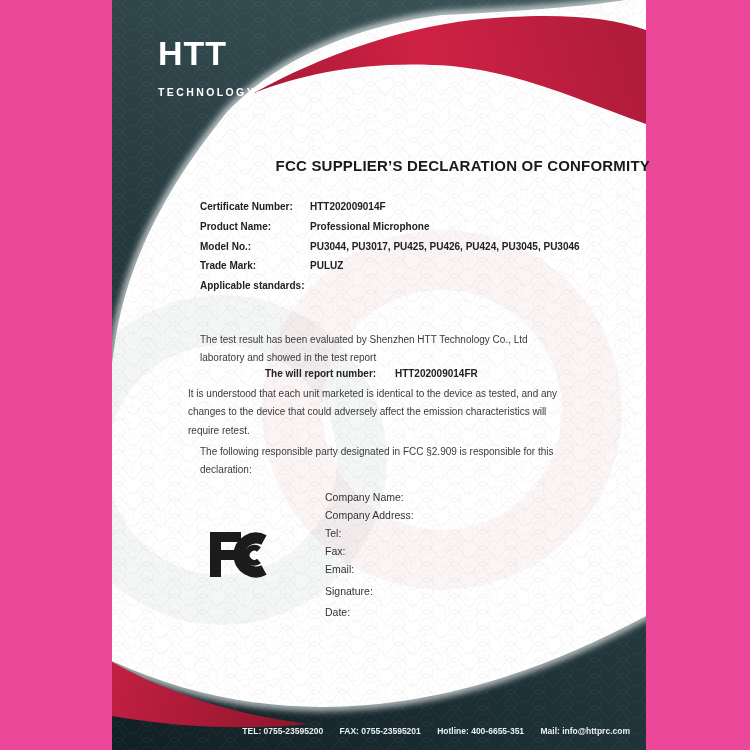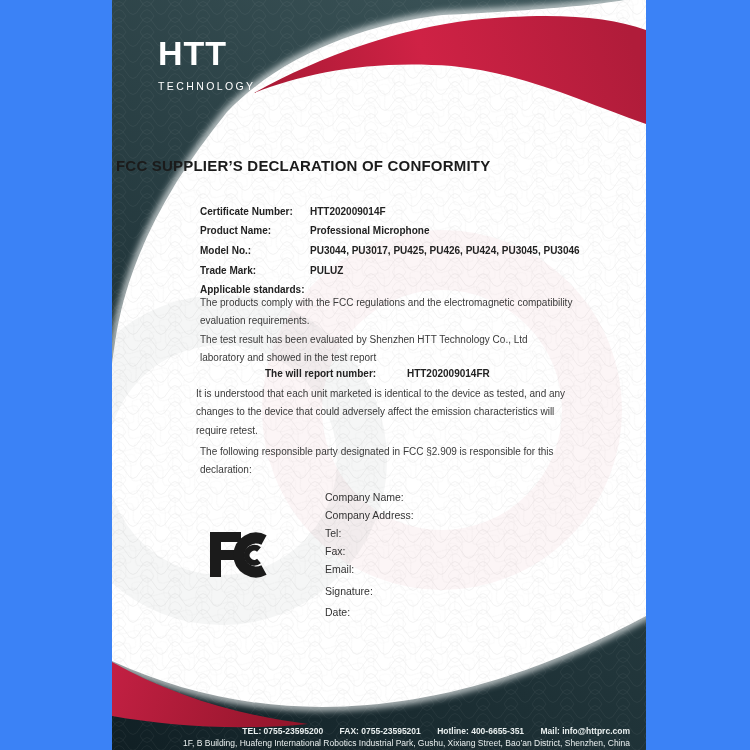--- a/index.html
+++ b/index.html
@@ -1,39 +1,39 @@
 <!DOCTYPE html>
 <html><head>
 <meta charset="utf-8">
 <style>
   html,body{margin:0;padding:0;background:#ffffff;}
   .page{
-    position:relative;width:750px;height:750px;background:#3b82f6;overflow:hidden;
+    position:relative;width:750px;height:750px;background:#ec4899;overflow:hidden;
     font-family:"Liberation Sans",sans-serif;color:#2b2b2b;
   }
   .bg-art{position:absolute;left:112px;top:0;width:534px;height:750px;display:block;}
   
   .htt-logo{position:absolute;left:158px;top:36px;color:#ffffff;line-height:1;}
   .htt-logo .htt{font-size:34px;font-weight:bold;letter-spacing:1px;}
-  .htt-logo .tech{font-size:10.5px;font-weight:normal;letter-spacing:2.4px;margin-top:11px;}
+  .htt-logo .tech{font-size:10.5px;font-weight:bold;letter-spacing:2.4px;margin-top:17px;}
   
-  .doc-title{position:absolute;left:116px;top:157px;width:534px;text-align:left;
+  .doc-title{position:absolute;left:116px;top:157px;width:534px;text-align:right;
     font-size:15px;font-weight:bold;color:#1b1b1b;letter-spacing:.2px;}
   
   .fields{position:absolute;left:200px;top:197px;width:380px;}
-  .field-row{display:flex;height:19.7px;align-items:flex-end;font-size:10px;font-weight:bold;color:#222;}
+  .field-row{display:flex;height:19.7px;align-items:center;font-size:10px;font-weight:bold;color:#222;}
   .f-label{width:110px;flex:none;}
   .f-value{flex:1;white-space:nowrap;}
   
   .para{position:absolute;font-size:10px;line-height:18.4px;color:#3a3a3a;margin:0;letter-spacing:0;}
   .p1{left:200px;top:294px;width:378px;}
   .p2{left:200px;top:331px;width:336px;}
   .report-line{position:absolute;left:265px;top:368px;font-size:10px;font-weight:bold;color:#222;}
-  .report-line .rv{margin-left:28px;}
-  .p3{left:196px;top:385px;width:384px;}
+  .report-line .rv{margin-left:16px;}
+  .p3{left:188px;top:385px;width:384px;}
   .p4{left:200px;top:443px;width:362px;}
   
   .fcc-logo{position:absolute;left:207px;top:523px;width:66px;height:58px;}
   
   .form-block{position:absolute;left:325px;top:491px;font-size:10.5px;color:#333;}
   .form-row{height:18px;}
   .form-row:nth-of-type(5){height:22px;}
   .form-row:nth-of-type(6){height:21px;}
   
   .footer-company{position:absolute;left:112px;top:704px;width:518px;text-align:right;
@@ -133,21 +133,20 @@
       <div class="field-row">
         <span class="f-label">Trade Mark:</span>
         <span class="f-value">PULUZ</span>
       </div>
 
       <div class="field-row">
         <span class="f-label">Applicable standards:</span>
       </div>
     </div>
 
-  <p class="para p1">The products comply with the FCC regulations and the electromagnetic compatibility evaluation requirements.</p>
   <p class="para p2">The test result has been evaluated by Shenzhen HTT Technology Co., Ltd laboratory and showed in the test report</p>
 
   <div class="report-line">
     <span>The will report number:</span>
     <span class="rv">HTT202009014FR</span>
   </div>
 
   <p class="para p3">It is understood that each unit marketed is identical to the device as tested, and any changes to the device that could adversely affect the emission characteristics will require retest.</p>
   <p class="para p4">The following responsible party designated in FCC §2.909 is responsible for this declaration:</p>
 
@@ -180,15 +179,14 @@
     
   
       <span class="contact-item">TEL: 0755-23595200</span>
     
       <span class="contact-item">FAX: 0755-23595201</span>
     
       <span class="contact-item">Hotline: 400-6655-351</span>
     
       <span class="contact-item">Mail: info@httprc.com</span>
     </div>
-  <div class="footer-address">1F, B Building, Huafeng International Robotics Industrial Park, Gushu, Xixiang Street, Bao’an District, Shenzhen, China</div>
 
 </div>
 
 </body></html>

